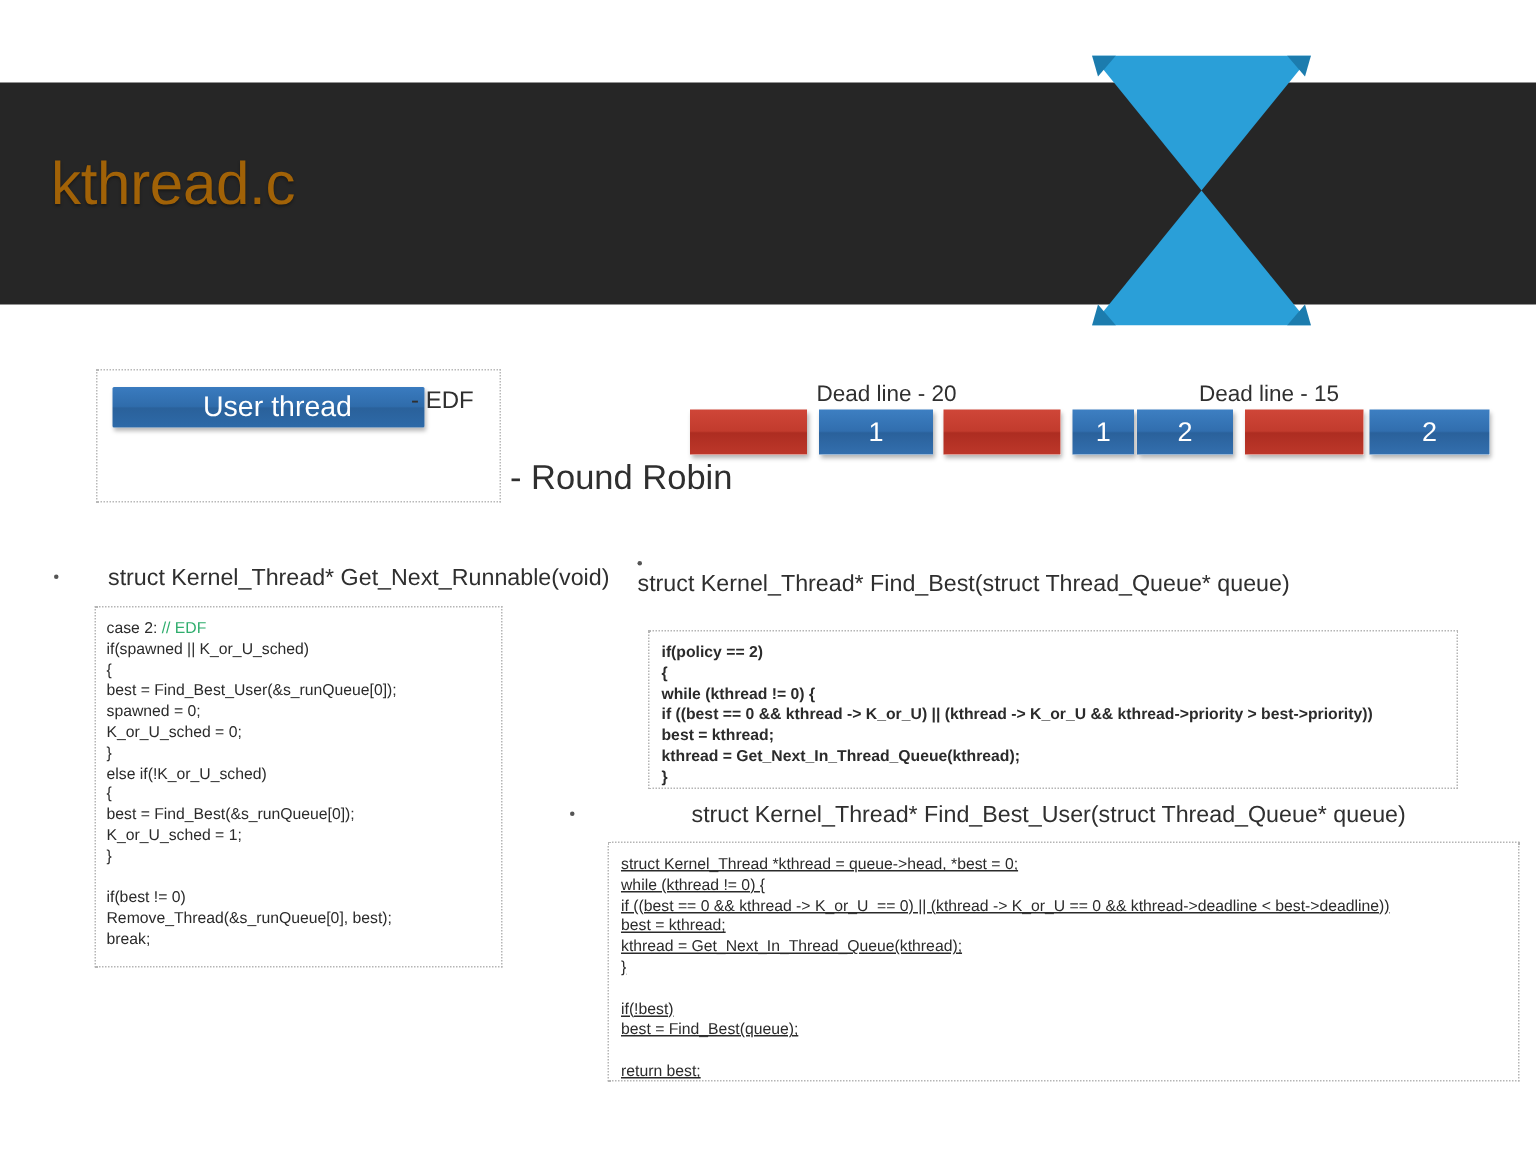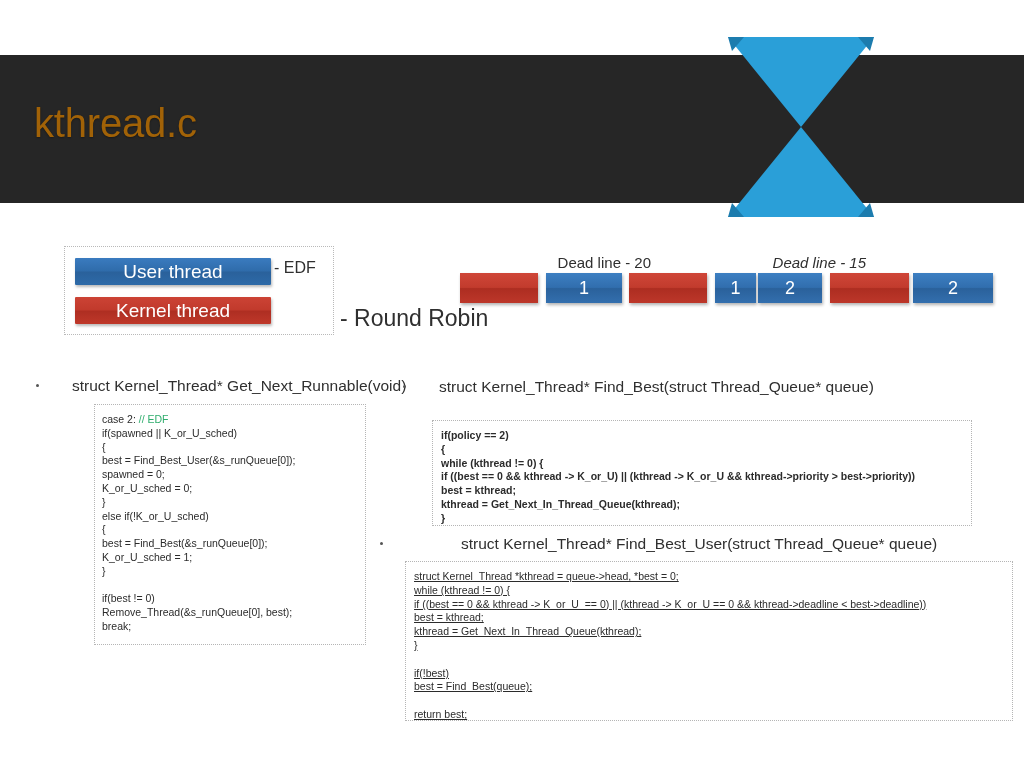--- a/index.html
+++ b/index.html
@@ -67,20 +67,21 @@
     color: #ffffff;
     font-size: 19px;
     line-height: 27px;
     text-align: center;
     box-shadow: 1px 2px 3px rgba(0,0,0,0.28);
     white-space: nowrap;
   }
   .legend-bar.blue {
     top: 11px;
     background: linear-gradient(to bottom, #3a7bbf 0%, #2f6cab 48%, #2a619b 52%, #2d6aa8 100%);
+    padding-left: 12px;
   }
   .legend-bar.red {
     top: 50px;
     background: linear-gradient(to bottom, #cc4335 0%, #c13a2c 48%, #ae2e22 52%, #bf382a 100%);
   }
   #legend-edf {
     position: absolute;
     left: 274px;
     top: 259px;
     font-size: 16px;
@@ -121,21 +122,21 @@
     background: linear-gradient(to bottom, #3d7fc2 0%, #316eae 48%, #2a619b 52%, #336fae 100%);
   }
   .tl-block.red {
     background: linear-gradient(to bottom, #cf4638 0%, #c23b2d 48%, #ad2d21 52%, #bd372a 100%);
   }
   .deadline-label {
     position: absolute;
     top: 254px;
     font-size: 15px;
     color: #2f2f2f;
-    text-align: right;
+    text-align: center;
     white-space: nowrap;
     pointer-events: auto;
   }
 
   
   .bullet-row {
     position: absolute;
     display: flex;
     align-items: baseline;
     white-space: nowrap;
@@ -149,42 +150,41 @@
     margin-right: 33px;
     position: relative;
     top: -4px;
     flex: none;
   }
   .bullet-text {
     font-size: 15.5px;
     color: #2f2f2f;
   }
   #bullet-1 { left: 36px; top: 377px; }
-  #bullet-2 { left: 403px; top: 378px; }
+  #bullet-2 { left: 425px; top: 378px; flex-direction: column; }
   #bullet-3 { left: 380px; top: 535px; gap: 45px; }
 
   
   .code-box {
     position: absolute;
     border: 1px dotted #b5b5b5;
     box-sizing: border-box;
     background: #ffffff;
     font-size: 10.5px;
     line-height: 13.8px;
     color: #2b2b2b;
     white-space: pre;
     overflow: hidden;
   }
   #code-box-1 {
     left: 63px;
     top: 404px;
     width: 272px;
     height: 241px;
     padding: 8px 0 0 7px;
-    margin-left: 31px;
   }
   #code-box-2 {
     left: 432px;
     top: 420px;
     width: 540px;
     height: 106px;
     padding: 8px 0 0 8px;
     font-weight: bold;
   }
   #code-box-3 {
@@ -210,35 +210,34 @@
     <polygon points="146,0 130,0 142,14" fill="#1c7cae"></polygon>
     <polygon points="0,180 16,180 4,166" fill="#1c7cae"></polygon>
     <polygon points="146,180 130,180 142,166" fill="#1c7cae"></polygon>
   </svg>
 </div>
 
 <div id="slide-title">kthread.c</div>
 
 <div id="legend-box">
   <div class="legend-bar blue">User thread</div>
-  <div class="legend-bar red">Kernel thread</div>
 </div>
 <div id="legend-edf">- EDF</div>
 <div id="legend-rr">- Round Robin</div>
 
 <div id="timeline">
     <div class="tl-block red" style="left: 460px; width: 78px;"></div>
     <div class="tl-block blue" style="left: 546px; width: 76px;">1</div>
     <div class="tl-block red" style="left: 629px; width: 78px;"></div>
     <div class="tl-block blue" style="left: 715px; width: 41px;">1</div>
     <div class="tl-block blue" style="left: 758px; width: 64px;">2</div>
     <div class="tl-block red" style="left: 830px; width: 79px;"></div>
     <div class="tl-block blue" style="left: 913px; width: 80px;">2</div>
     <div class="deadline-label" style="left: 531px; width: 120px;">Dead line - 20</div>
-    <div class="deadline-label" style="left: 746px; width: 120px; font-style: italic;">Dead line - 15</div>
+    <div class="deadline-label" style="left: 786px; width: 120px;">Dead line - 15</div>
   </div>
 
 <div class="bullet-row" id="bullet-1">
   <span class="bullet-dot"></span>
   <span class="bullet-text">struct Kernel_Thread* Get_Next_Runnable(void)</span>
 </div>
 <div class="bullet-row" id="bullet-2">
   <span class="bullet-dot"></span>
   <span class="bullet-text">struct Kernel_Thread* Find_Best(struct Thread_Queue* queue)</span>
 </div>

